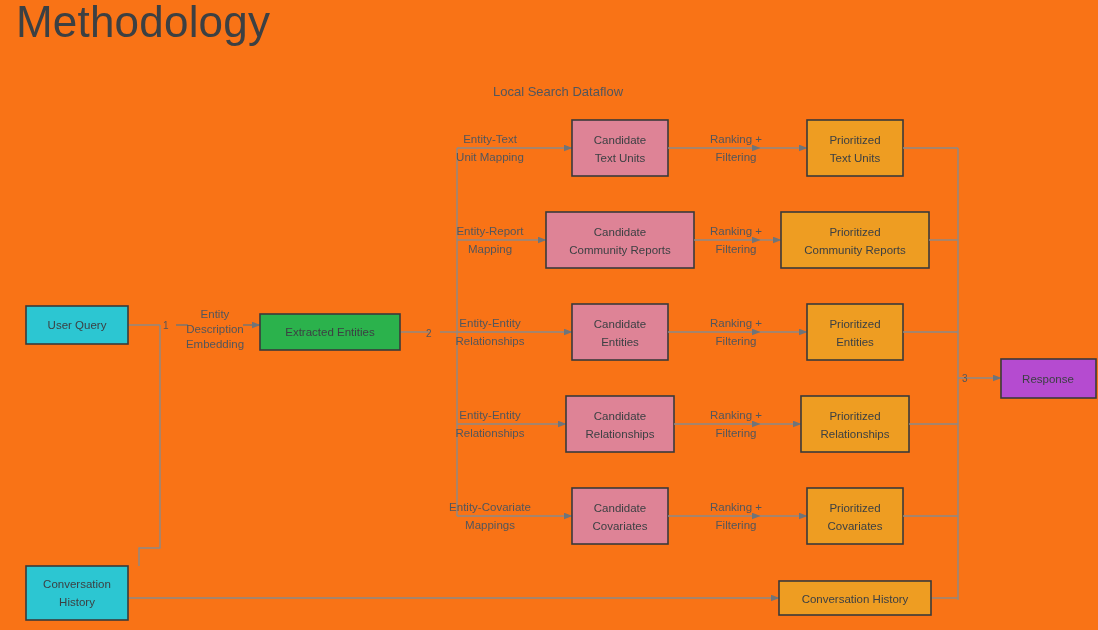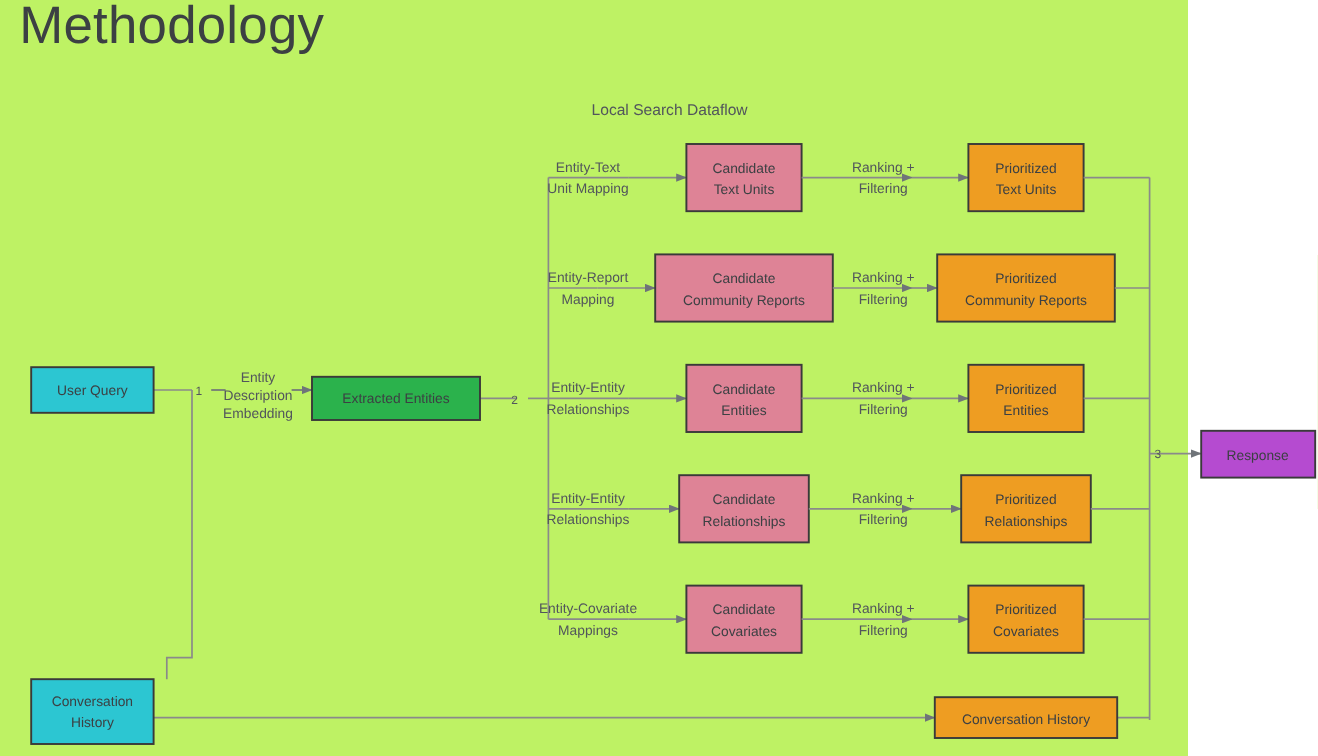--- a/index.html
+++ b/index.html
@@ -9,23 +9,23 @@
   }
   body {
     width: 1098px;
     height: 630px;
     overflow: hidden;
     font-family: "Liberation Sans", sans-serif;
     color: #3c4043;
   }
   #slide {
     position: relative;
-    width: 990px;
+    width: 1098px;
     height: 630px;
-    background: #bef264;
+    background: #f97316;
   }
   #page-title {
     position: absolute;
     left: 16px;
     top: -4px;
     font-size: 44px;
     font-weight: 300;
     letter-spacing: 0.2px;
     color: #3c4043;
     line-height: 1.2;

